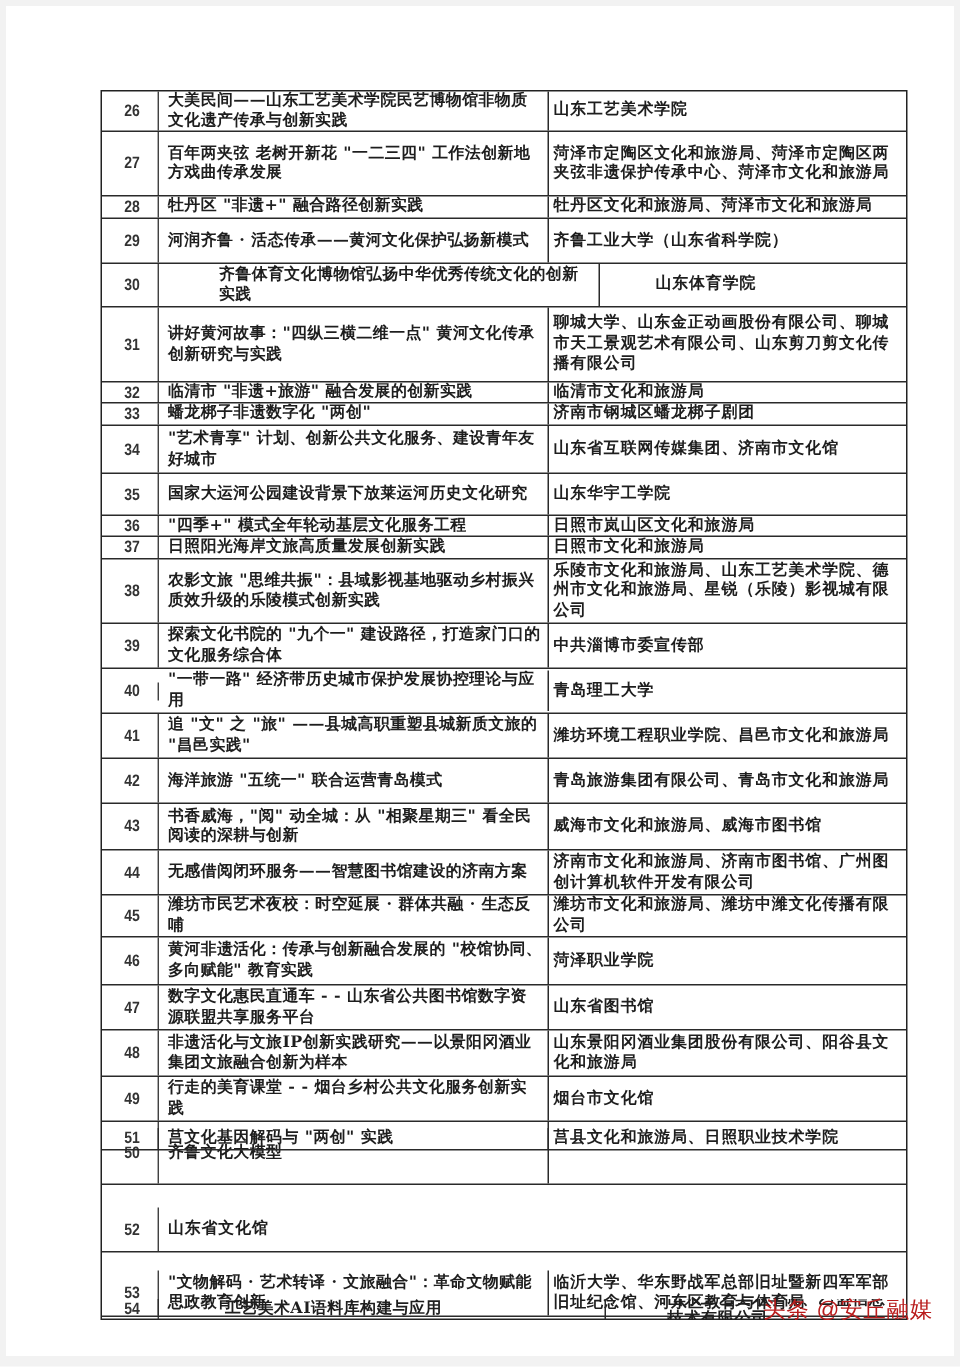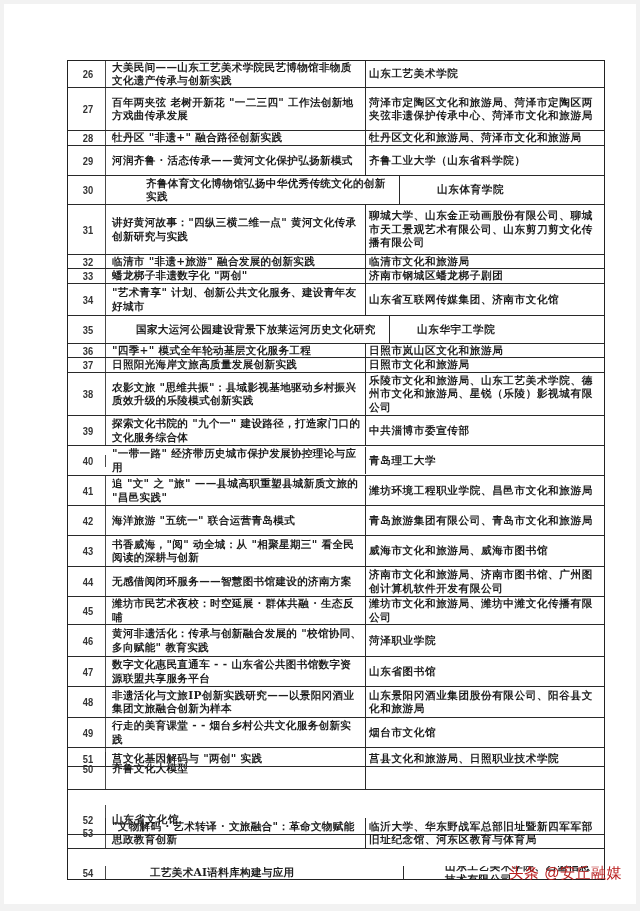--- a/index.html
+++ b/index.html
@@ -92,21 +92,21 @@
     <div class="row" style="top: 208px; height: 15px;">
       <div class="cell c-no">33</div>
       <div class="cell c-title">蟠龙梆子非遗数字化 "两创"</div>
       <div class="cell c-org">济南市钢城区蟠龙梆子剧团</div>
     </div>
     <div class="row" style="top: 223px; height: 32px;">
       <div class="cell c-no">34</div>
       <div class="cell c-title">"艺术青享" 计划、创新公共文化服务、建设青年友好城市</div>
       <div class="cell c-org">山东省互联网传媒集团、济南市文化馆</div>
     </div>
-    <div class="row" style="top: 255px; height: 28px; gap: 24px;">
+    <div class="row" style="top: 255px; height: 28px;">
       <div class="cell c-no">35</div>
       <div class="cell c-title">国家大运河公园建设背景下放莱运河历史文化研究</div>
       <div class="cell c-org">山东华宇工学院</div>
     </div>
     <div class="row" style="top: 283px; height: 14px;">
       <div class="cell c-no">36</div>
       <div class="cell c-title">"四季+" 模式全年轮动基层文化服务工程</div>
       <div class="cell c-org">日照市岚山区文化和旅游局</div>
     </div>
     <div class="row" style="top: 297px; height: 15px;">
@@ -180,21 +180,21 @@
     </div>
     <div class="row" style="top: 691px; height: 15px;">
       <div class="cell c-no">51</div>
       <div class="cell c-title">莒文化基因解码与 "两创" 实践</div>
       <div class="cell c-org">莒县文化和旅游局、日照职业技术学院</div>
     </div>
     <div class="row" style="top: 744px; height: 30px;">
       <div class="cell c-no">52</div>
       <div class="cell c-org">山东省文化馆</div>
     </div>
-    <div class="row" style="top: 757px; height: 31px; justify-content: space-between;">
+    <div class="row" style="top: 786px; height: 31px; justify-content: space-between;">
       <div class="cell c-no">53</div>
       <div class="cell c-title">"文物解码 · 艺术转译 · 文旅融合"：革命文物赋能思政教育创新</div>
       <div class="cell c-org">临沂大学、华东野战军总部旧址暨新四军军部旧址纪念馆、河东区教育与体育局</div>
     </div>
     <div class="row" style="top: 805px; height: 14px; gap: 38px;">
       <div class="cell c-no">54</div>
       <div class="cell c-title">工艺美术AI语料库构建与应用</div>
       <div class="cell c-org">山东工艺美术学院、乙盟信息技术有限公司</div>
     </div>
   </div>

